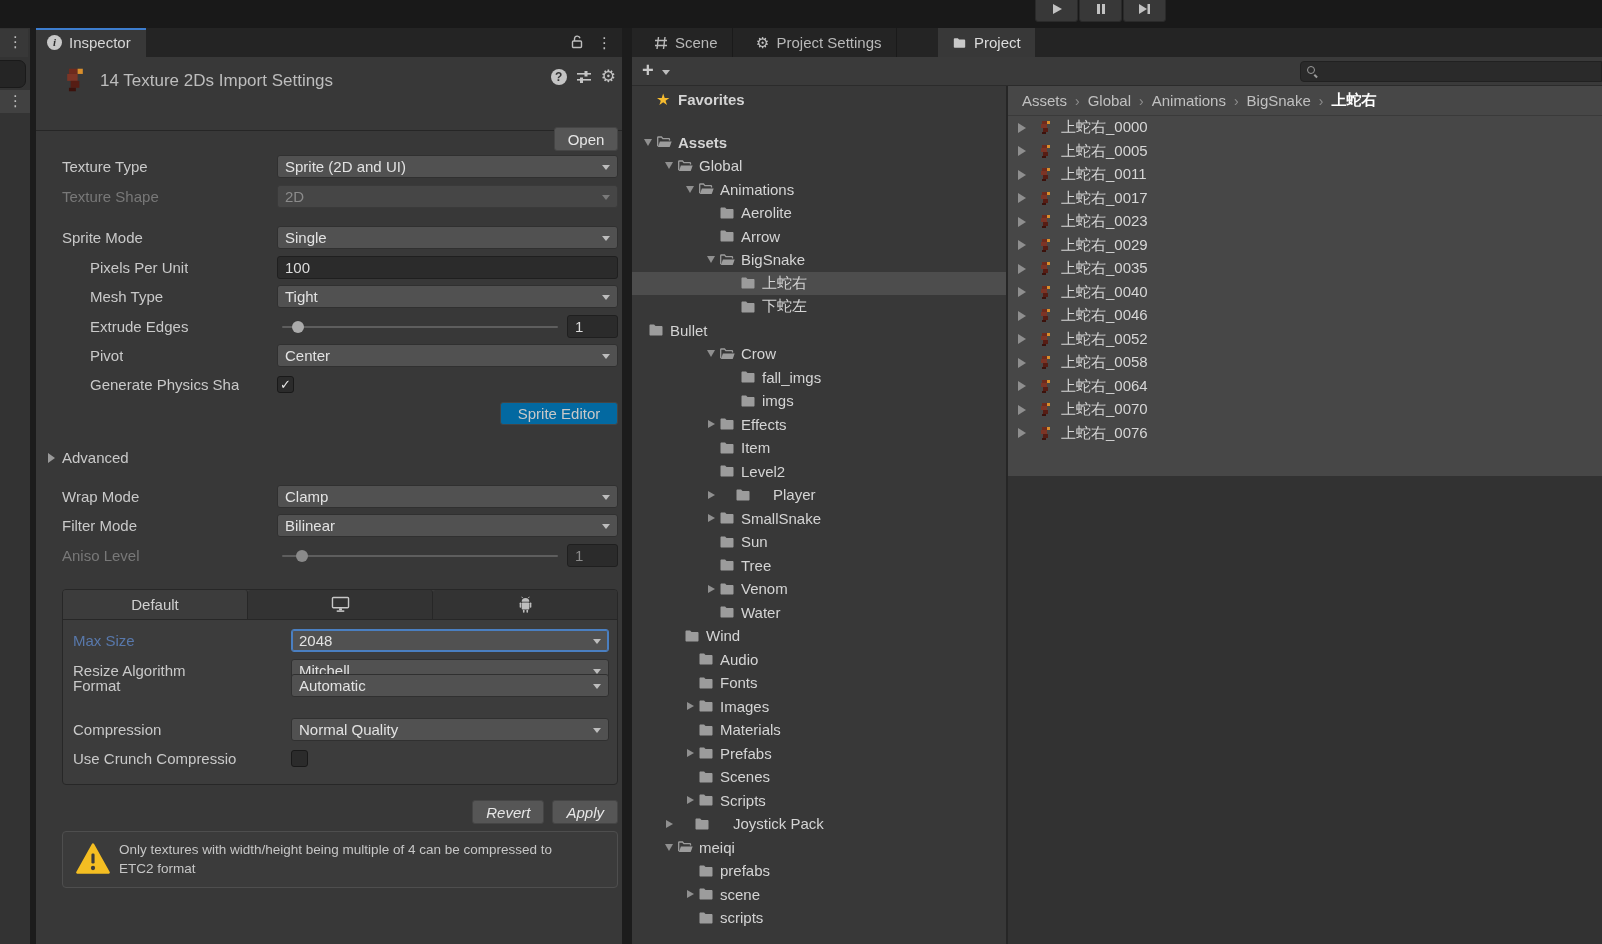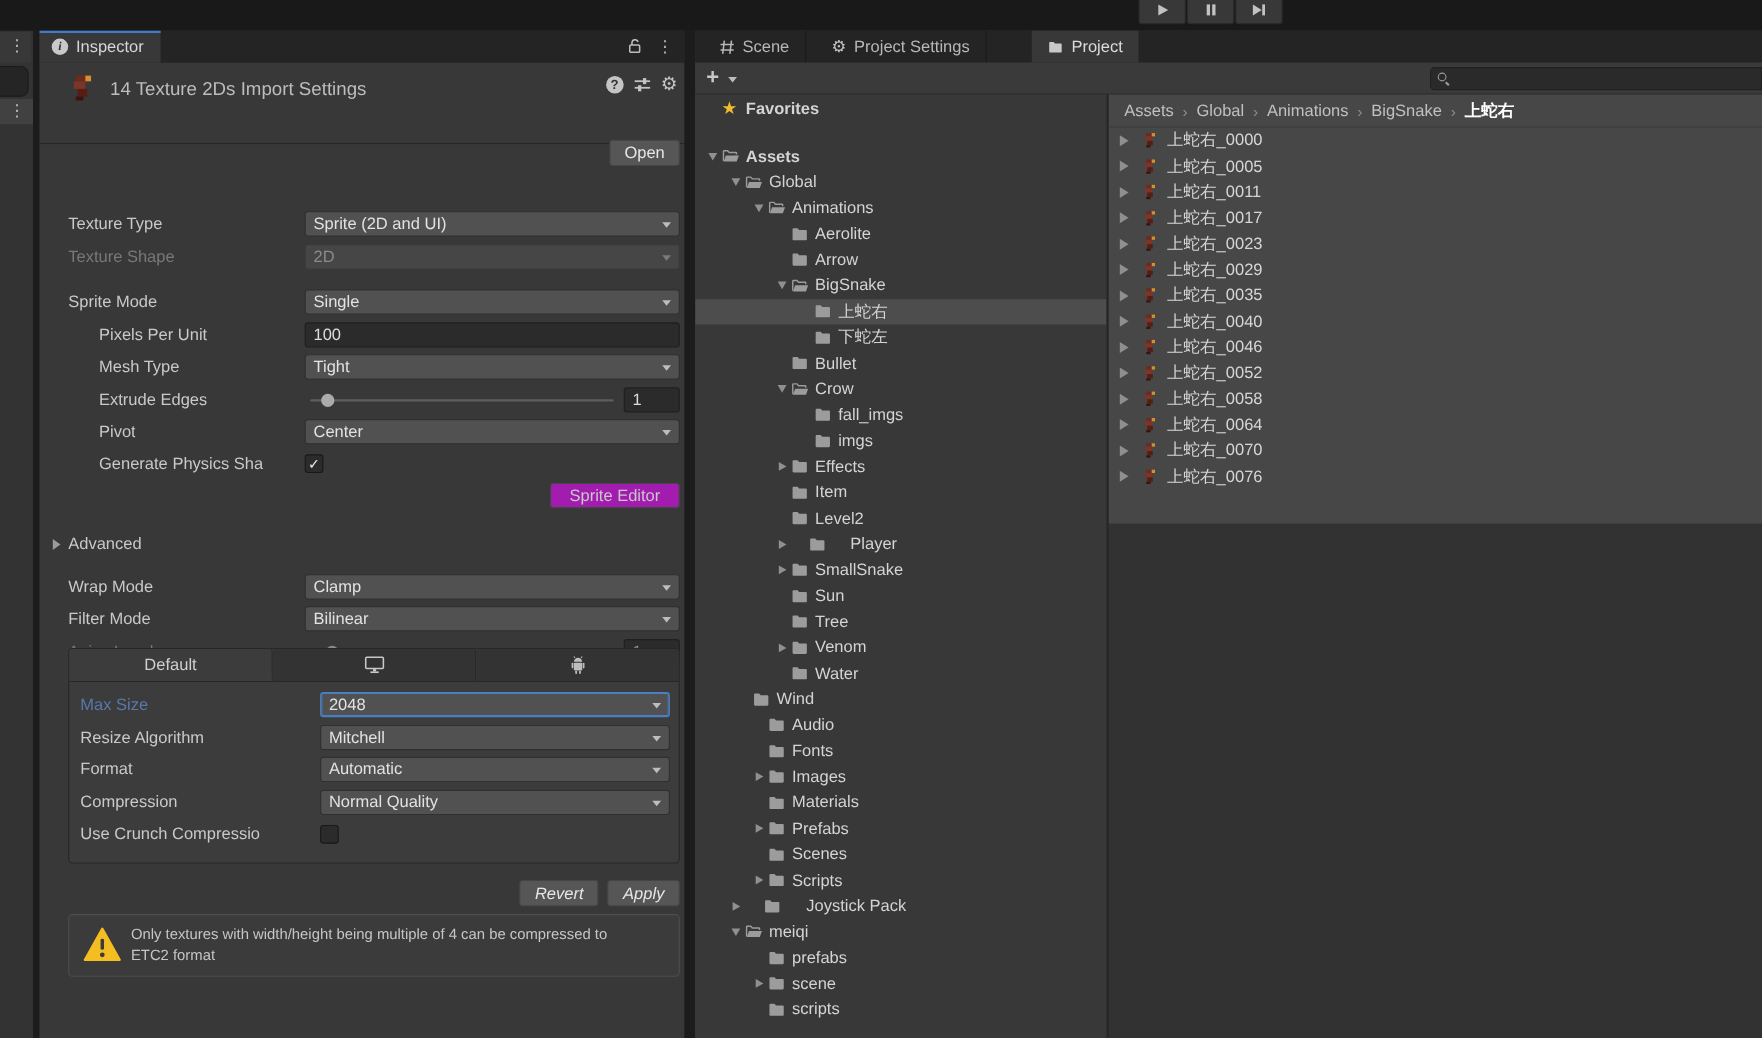--- a/index.html
+++ b/index.html
@@ -53,21 +53,21 @@
                font-size:11px; line-height:15px; text-align:center; margin-right:7px; font-family:"Liberation Serif",serif; font-style:italic;}
   .tabbar-icons { position:absolute; right:10px; top:6px; display:flex; gap:12px; align-items:center; }
   .insp-header { position:absolute; left:0; top:29px; width:586px; height:74px; border-bottom:1px solid #262626; }
   .insp-thumb { position:absolute; left:26px; top:10px; }
   .insp-title { position:absolute; left:64px; top:14px; font-size:17px; color:#bdbdbd; }
   .header-icons { position:absolute; right:6px; top:12px; display:flex; gap:9px; align-items:center; }
   .circle-icon { width:16px; height:16px; border-radius:50%; background:#c4c4c4; color:#333; font-size:12px;
                  font-weight:bold; line-height:16px; text-align:center; }
   .gear { color:#c4c4c4; font-size:17px; line-height:16px; }
   .open-btn { position:absolute; left:518px; top:70px; width:64px; height:24px; }
-  .row { position:absolute; left:0; width:586px; height:23px;margin-top:37px; }
+  .row { position:absolute; left:0; width:586px; height:23px; }
   .row .label { left:26px; }
   .row .label.indent { left:54px; max-width:215px; }
   .ctl { left:241px; width:341px; }
   .advanced-arrow { position:absolute; left:12px; top:7px; width:0; height:0;
         border-top:5px solid transparent; border-bottom:5px solid transparent; border-left:7px solid #9a9a9a; }
   
   .plat-box { position:absolute; left:26px; top:561px; width:556px; height:196px; background:#3c3c3c;
               border:1px solid #272727; border-radius:4px; }
   .plat-tabs { display:flex; height:30px; border-bottom:1px solid #272727; }
   .plat-tab { flex:1; background:#333333; border-right:1px solid #272727; display:flex; align-items:center;
@@ -251,21 +251,21 @@
       <div class="dropdown ctl">
         <span>Center</span>
           <span class="caret"></span>
       </div>
     </div>
     <div class="row" style="top:345px">
       <span class="label indent">Generate Physics Sha</span>
       <span class="checkbox" style="left:241px; top:3px;">✓</span>
     </div>
     <div class="row" style="top:374px">
-      <div class="btn" style="position:absolute; left:464px; width:118px; height:23px; background:#a21caf; color:#c8c8c8;">Sprite Editor</div>
+      <div class="btn" style="position:absolute; left:464px; width:118px; height:23px; background:#0369a1; color:#c8c8c8;">Sprite Editor</div>
     </div>
     <div class="row" style="top:418px">
       <span class="advanced-arrow"></span>
       <span class="label">Advanced</span>
     </div>
     <div class="row" style="top:457px">
       <span class="label">Wrap Mode</span>
       <div class="dropdown ctl">
         <span>Clamp</span>
           <span class="caret"></span>
@@ -316,21 +316,21 @@
             <span class="caret"></span>
         </div>
       </div>
       <div class="prow" style="top:69px">
         <span class="label">Resize Algorithm</span>
         <div class="dropdown pctl">
           <span>Mitchell</span>
             <span class="caret"></span>
         </div>
       </div>
-      <div class="prow" style="top:98px">
+      <div class="prow" style="top:84px">
         <span class="label">Format</span>
         <div class="dropdown pctl">
           <span>Automatic</span>
             <span class="caret"></span>
         </div>
       </div>
       <div class="prow" style="top:128px">
         <span class="label">Compression</span>
         <div class="dropdown pctl">
           <span>Normal Quality</span>
@@ -477,21 +477,21 @@
           </div>
           <div class="trow" style="padding-left: 92px;">
             <span class="tarrow"></span>
             <span class="ticn">
               <svg width="16" height="16" viewBox="0 0 16 16">
                 <path fill="#9c9c9c" d="M1.5 3.5c0-.55.45-1 1-1h3.6l1.4 1.6h6c.55 0 1 .45 1 1v7.4c0 .55-.45 1-1 1h-11c-.55 0-1-.45-1-1z"></path>
               </svg>
             </span>
             <span class="tname">下蛇左</span>
           </div>
-          <div class="trow" style="padding-left: 71px;">
+          <div class="trow" style="">
             <span class="tarrow"></span>
             <span class="ticn">
               <svg width="16" height="16" viewBox="0 0 16 16">
                 <path fill="#9c9c9c" d="M1.5 3.5c0-.55.45-1 1-1h3.6l1.4 1.6h6c.55 0 1 .45 1 1v7.4c0 .55-.45 1-1 1h-11c-.55 0-1-.45-1-1z"></path>
               </svg>
             </span>
             <span class="tname">Bullet</span>
           </div>
           <div class="trow" style="padding-left: 71px;">
             <span class="tarrow">

